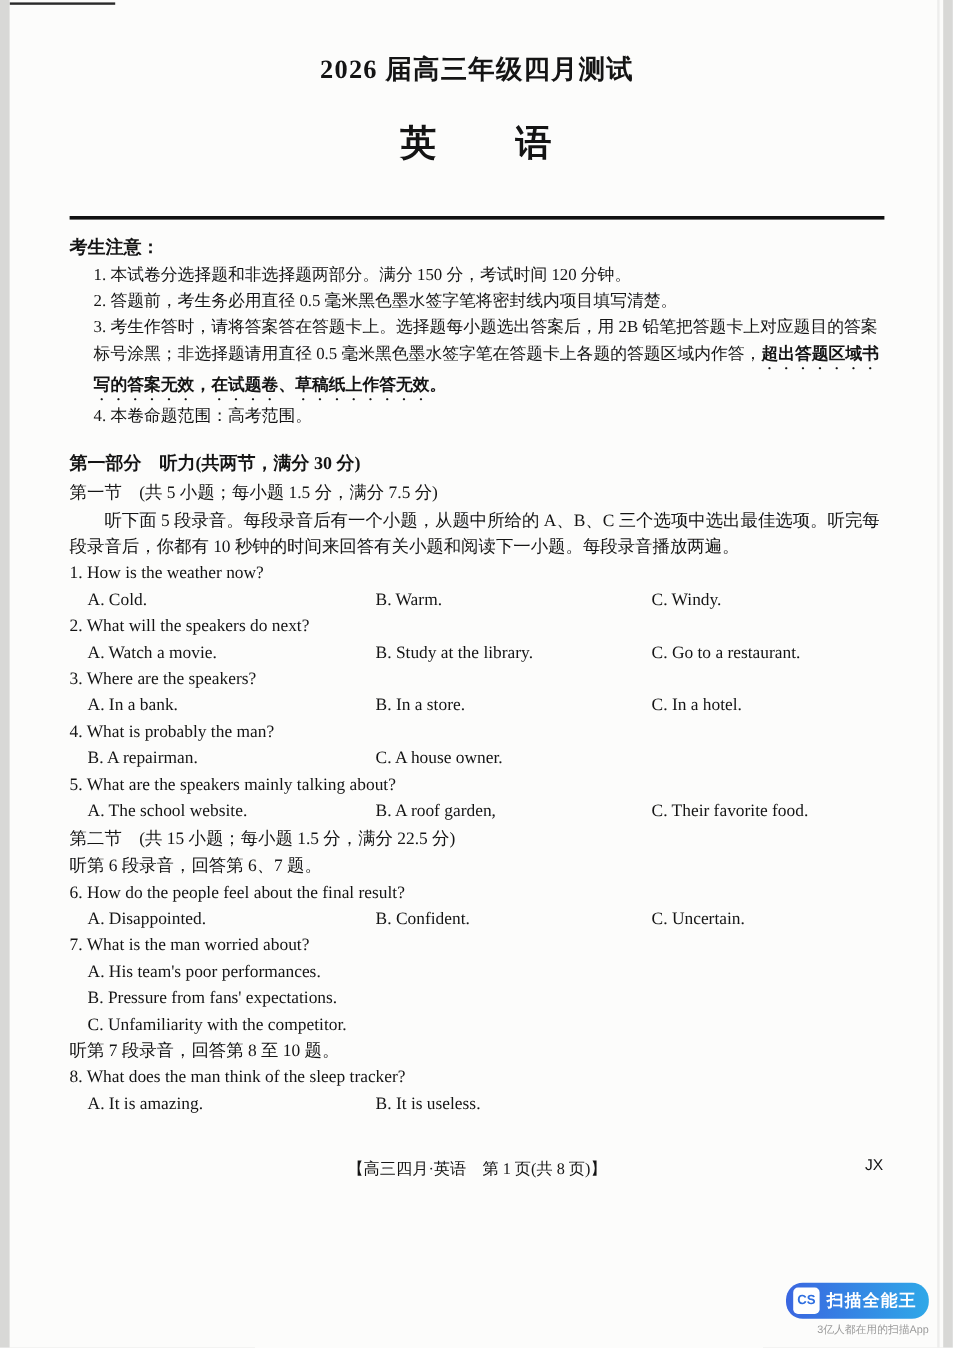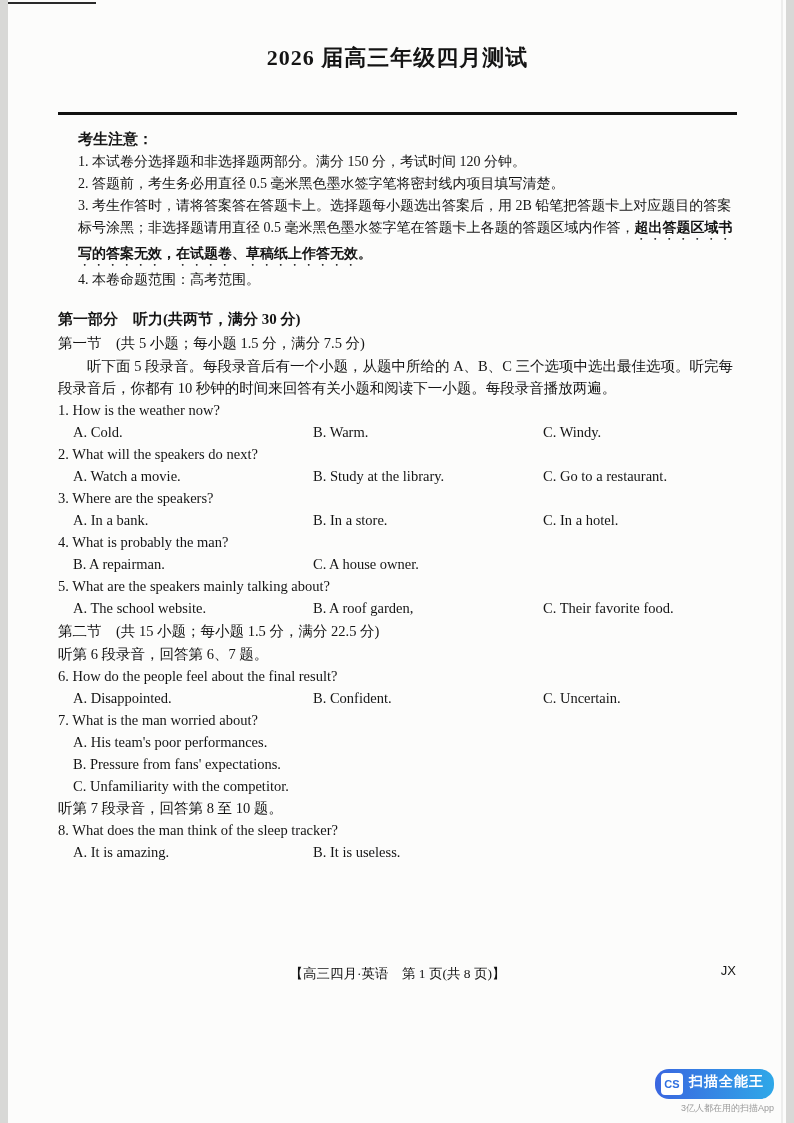--- a/index.html
+++ b/index.html
@@ -13,21 +13,21 @@
   }
   .artifact-top { position: absolute; top: 2px; left: 0; width: 88px; height: 2px; background: #2a2a2a; }
   .artifact-right { position: absolute; top: 0; right: 3px; width: 2px; height: 100%; background: rgba(0,0,0,0.06); }
 
   .content { position: absolute; left: 50px; right: 49px; top: 0; }
 
   .exam-title { text-align: center; margin-top: 44px; font-size: 22px; line-height: 28px; font-weight: bold; letter-spacing: 1px; }
   .subject    { text-align: center; margin-top: 28px; font-size: 30px; line-height: 40px; font-weight: bold; letter-spacing: 2px; }
   .rule       { margin-top: 40px; border-bottom: 3.5px solid #111; }
 
-  .notice-heading { margin-top: 12px; font-size: 15px; line-height: 24px; font-weight: bold; margin-left: 20px; }
+  .notice-heading { margin-top: 12px; font-size: 15px; line-height: 24px; font-weight: bold; }
   .notice-items   { padding-left: 20px; }
   .notice-item    { font-size: 14px; line-height: 22px; }
   .em-bold {
     font-weight: bold;
     -webkit-text-emphasis: filled dot; -webkit-text-emphasis-position: under right;
     text-emphasis: filled dot; text-emphasis-position: under right;
   }
 
   .part-heading { margin-top: 16px; font-size: 15px; line-height: 24px; font-weight: bold; }
   .sec-heading  { font-size: 14.5px; line-height: 24px; }
@@ -35,35 +35,36 @@
   .audio-note   { font-size: 14.5px; line-height: 22px; }
 
   .q-text { font-size: 14.5px; line-height: 22px; }
   .opts   { display: grid; grid-template-columns: 240px 230px 1fr; padding-left: 15px; font-size: 14.5px; line-height: 22px; }
   .opts-stacked .opt { display: block; padding-left: 15px; font-size: 14.5px; line-height: 22px; }
 
   .footer { position: absolute; left: 50px; right: 49px; top: 964px; text-align: center; font-size: 13.5px; line-height: 20px; }
   .corner-mark { position: absolute; right: 50px; top: 961px; font-size: 13px; line-height: 20px; font-family: Liberation Sans, sans-serif; }
 
   .scanbadge { position: absolute; right: 12px; bottom: 8px; text-align: right; font-family: "Liberation Sans", sans-serif; cursor: pointer; }
-  .scanbadge-row { display: inline-flex; gap: 6px; background: linear-gradient(90deg, #3a66e0, #2fa8e8); padding: 4px 10px 4px 6px; border-radius: 14px; }
+  .scanbadge-row { display: inline-flex; align-items: center; gap: 6px; background: linear-gradient(90deg, #3a66e0, #2fa8e8); padding: 4px 10px 4px 6px; border-radius: 14px; }
   .cs-logo { width: 22px; height: 22px; background: #fff; border-radius: 4px; color: #2f6fe0; font-weight: bold; font-size: 11px; display: flex; align-items: center; justify-content: center; }
   .cs-name { color: #fff; font-size: 14px; font-weight: bold; letter-spacing: 1px; }
   .cs-tagline { margin-top: 3px; font-size: 9px; color: #9a9a9a; }
 </style>
 </head>
 <body>
 
 <div class="page">
   <div class="artifact-top"></div>
   <div class="artifact-right"></div>
 
   <div class="content">
 
     <div class="exam-title">2026 届高三年级四月测试</div>
+    <div class="subject">英　　语</div>
     <div class="rule"></div>
 
     <div class="notice-heading">考生注意：</div>
     <div class="notice-items">
       <div class="notice-item">1. 本试卷分选择题和非选择题两部分。满分 150 分，考试时间 120 分钟。</div>
       <div class="notice-item">2. 答题前，考生务必用直径 0.5 毫米黑色墨水签字笔将密封线内项目填写清楚。</div>
       <div class="notice-item"><span>3. 考生作答时，请将答案答在答题卡上。选择题每小题选出答案后，用 2B 铅笔把答题卡上对应题目的答案标号涂黑；非选择题请用直径 0.5 毫米黑色墨水签字笔在答题卡上各题的答题区域内作答，</span><span class="em-bold">超出答题区域书写的答案无效，在试题卷、草稿纸上作答无效。</span></div>
       <div class="notice-item">4. 本卷命题范围：高考范围。</div>
     </div>
 

